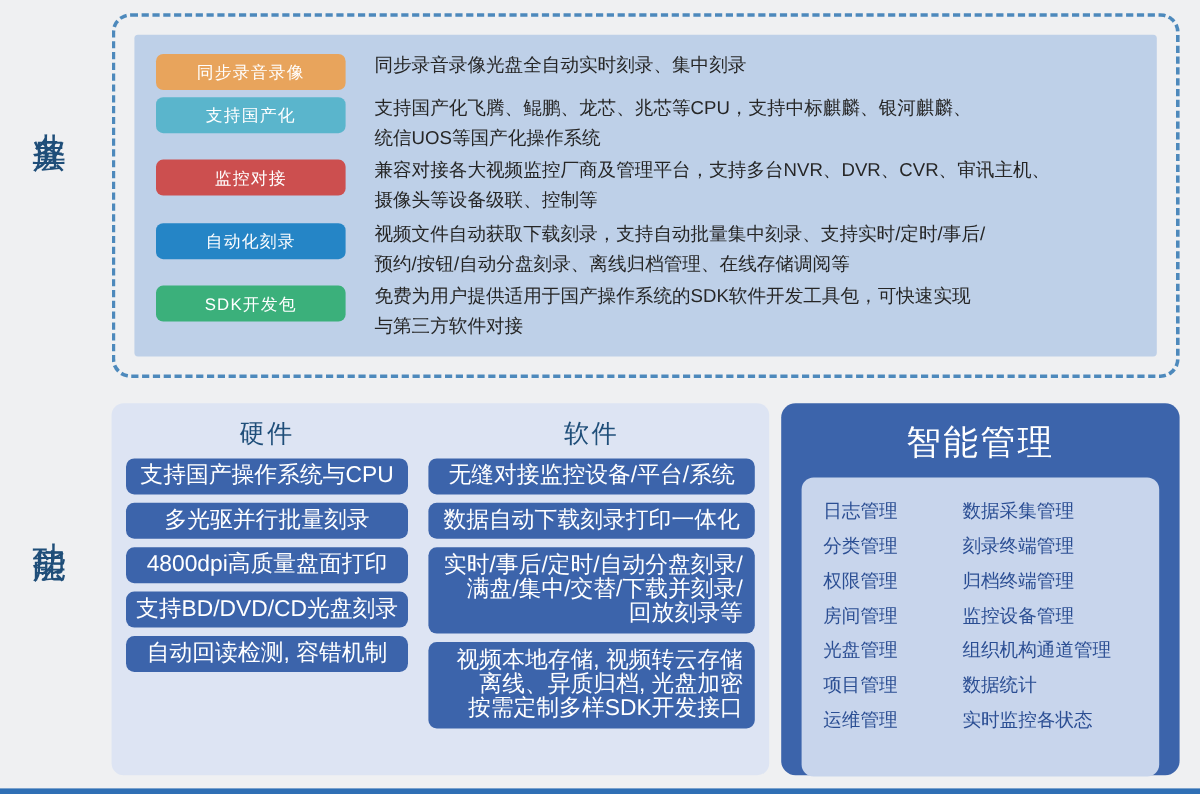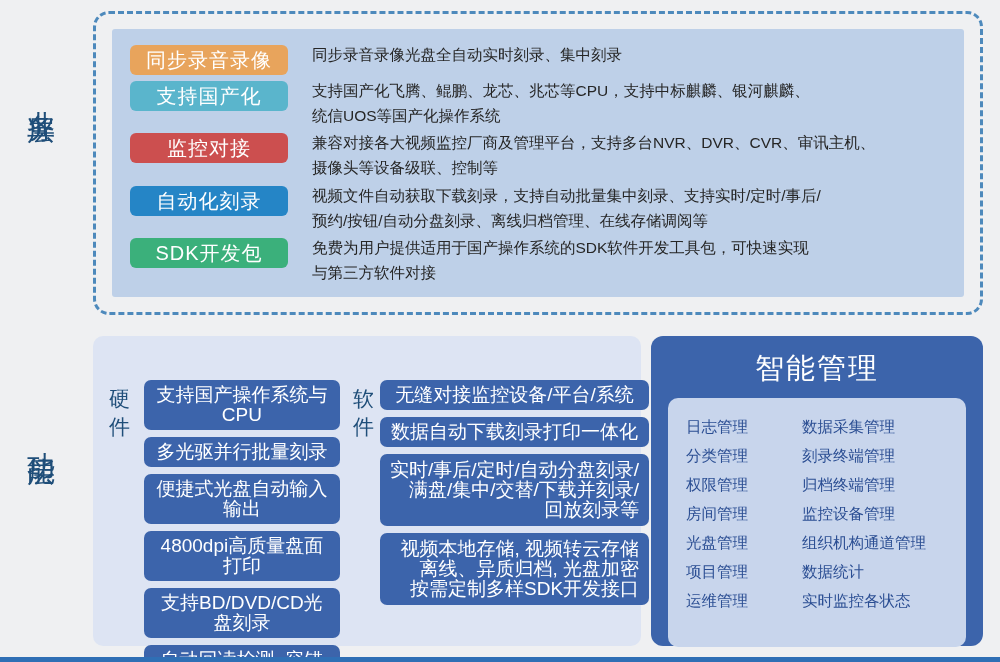--- a/index.html
+++ b/index.html
@@ -49,21 +49,21 @@
     padding:0 10px 0 18px;
     box-sizing:border-box;
   }
   .biz-badge{
     flex:0 0 auto;
     width:158px;
     height:30px;
     line-height:30px;
     border-radius:6px;
     color:#ffffff;
-    font-size:20px;
+    font-size:14px;
     text-align:center;
     letter-spacing:1px;
     margin-top:4px;
   }
   .biz-desc{
     flex:1 1 auto;
     margin-left:24px;
     color:#262626;
     font-size:15.5px;
     line-height:25px;
@@ -74,21 +74,21 @@
   
   .func-left{
     position:absolute;left:93px;top:336px;width:548px;height:310px;
     background:#dde4f3;
     border-radius:10px;
   }
   .func-cols{
     position:absolute;inset:0;display:flex;
     padding:6px 8px 8px 8px;box-sizing:border-box;
   }
-  .func-col{flex:1 1 0;display:flex;flex-direction:row;min-width:0;margin-top:38px;}
+  .func-col{flex:1 1 0;display:flex;flex-direction:column;min-width:0;}
   .func-col.hw{flex:0 0 243px;}
   .func-col.sw{flex:1 1 auto;margin-left:9px;}
   .col-title{
     text-align:center;color:#1f4e79;font-size:21px;
     margin:5px 0 7px 0;letter-spacing:2px;
   }
   .pill{
     background:#3c64ab;
     color:#fff;
     border-radius:7px;
@@ -186,21 +186,20 @@
     </div>
 </div>
 
 <div class="func-left">
   <div class="func-cols">
     <div class="func-col hw">
       <div class="col-title">硬件</div>
       <div id="hw-items">
           <div class="pill">支持国产操作系统与CPU</div>
           <div class="pill">多光驱并行批量刻录</div>
-          <div class="pill">便捷式光盘自动输入输出</div>
           <div class="pill">4800dpi高质量盘面打印</div>
           <div class="pill">支持BD/DVD/CD光盘刻录</div>
           <div class="pill">自动回读检测, 容错机制</div>
         </div>
     </div>
     <div class="func-col sw">
       <div class="col-title">软件</div>
       <div id="sw-items">
           <div class="pill">
             <div>无缝对接监控设备/平台/系统</div>

